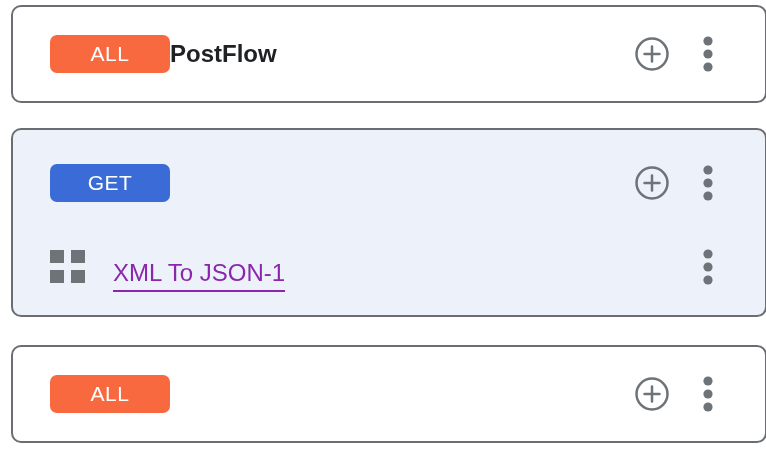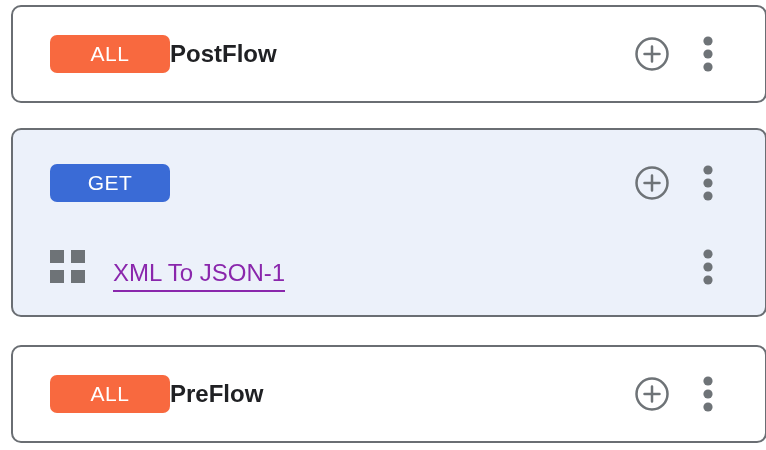--- a/index.html
+++ b/index.html
@@ -155,21 +155,20 @@
         </svg>
       </button>
     </div>
   </section>
 
   <section class="flow-card">
     <div class="flow-row">
       <span class="badge-wrap">
         <span class="badge badge-all">ALL</span>
       </span>
-      <span class="flow-title">PreFlow</span>
       <span class="spacer"></span>
       <button class="icon-btn">
         <svg width="34" height="34" viewBox="0 0 34 34">
           <circle cx="17" cy="17" r="15.5" fill="none" stroke="currentColor" stroke-width="2.5"></circle>
           <path d="M17 9.5v15M9.5 17h15" fill="none" stroke="currentColor" stroke-width="2.5" stroke-linecap="round"></path>
         </svg>
       </button>
       <button class="icon-btn kebab-btn">
         <svg width="10" height="36" viewBox="0 0 10 36">
           <circle cx="5" cy="5" r="4.6" fill="currentColor"></circle>

